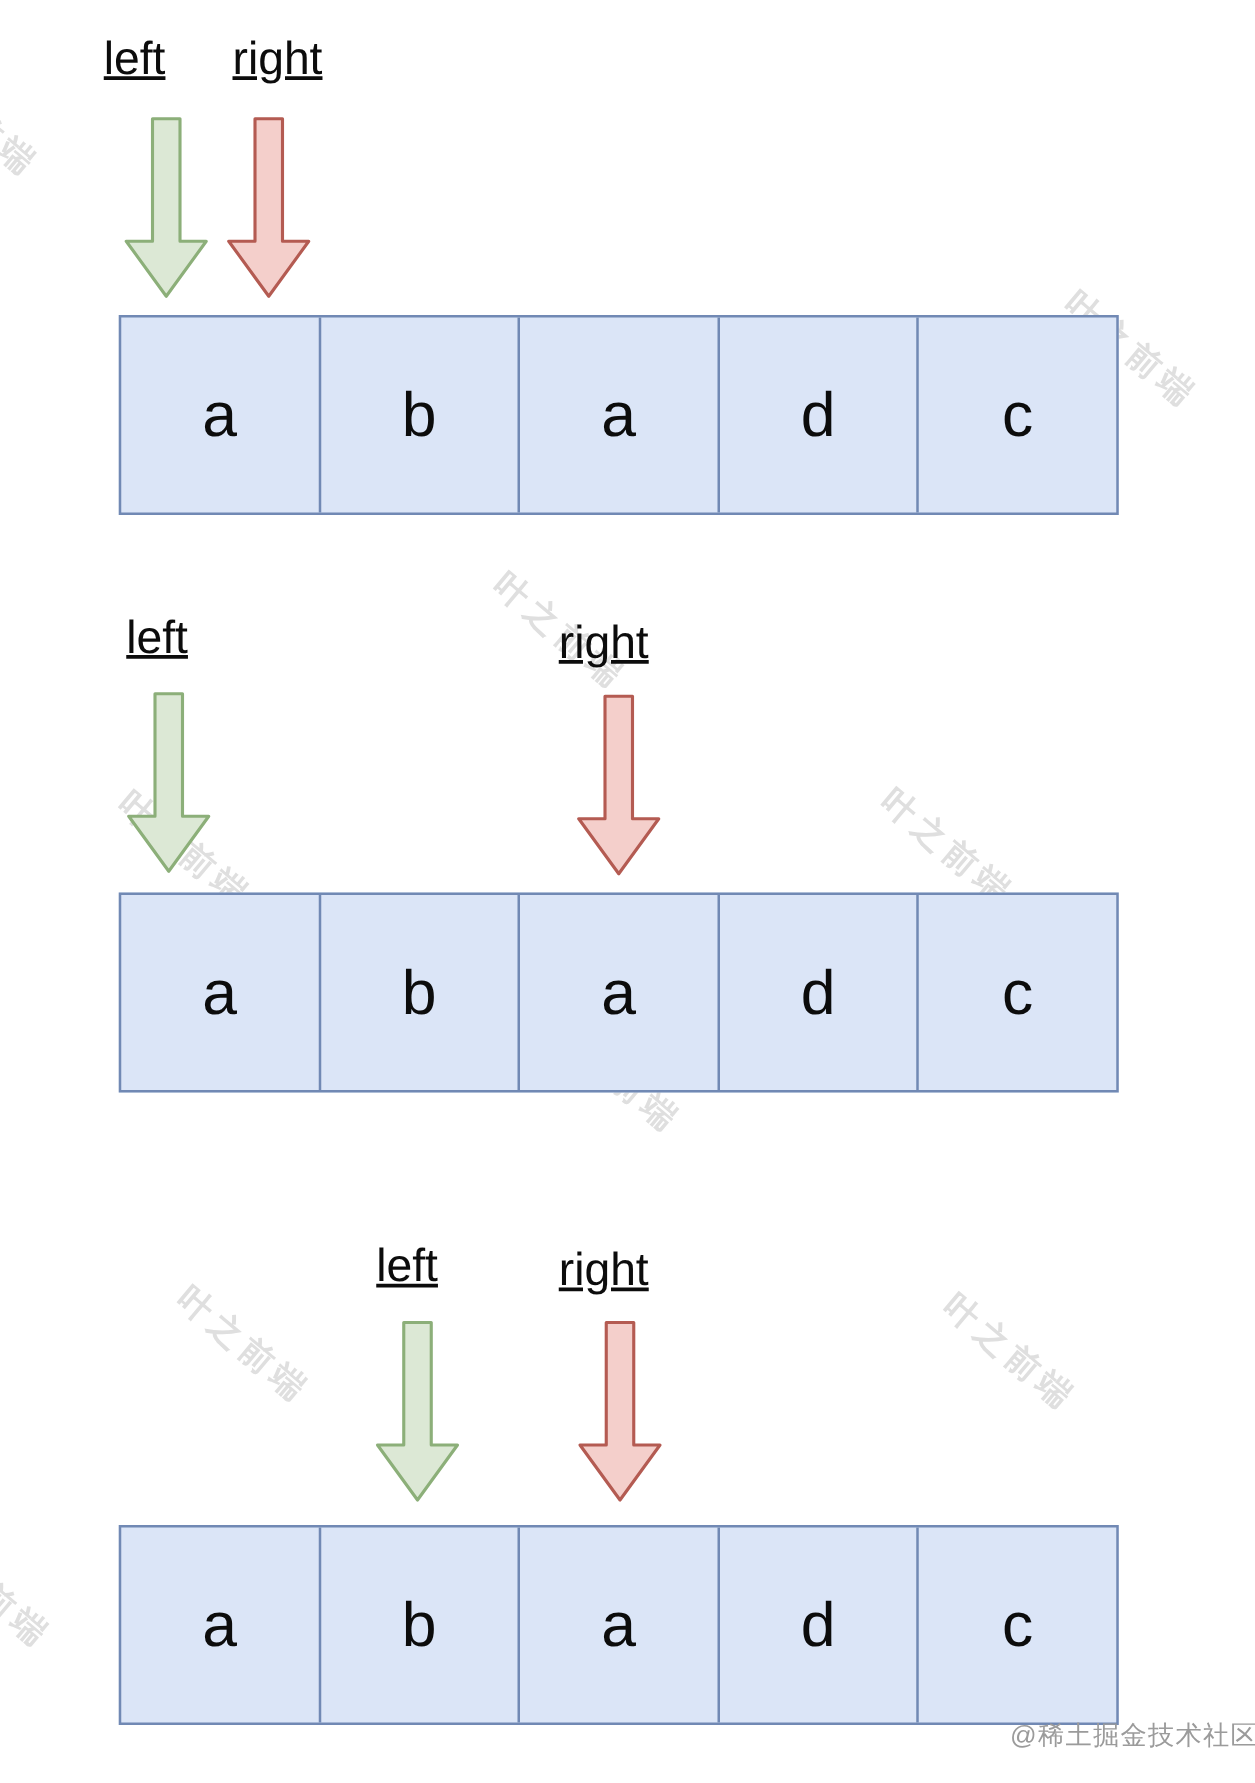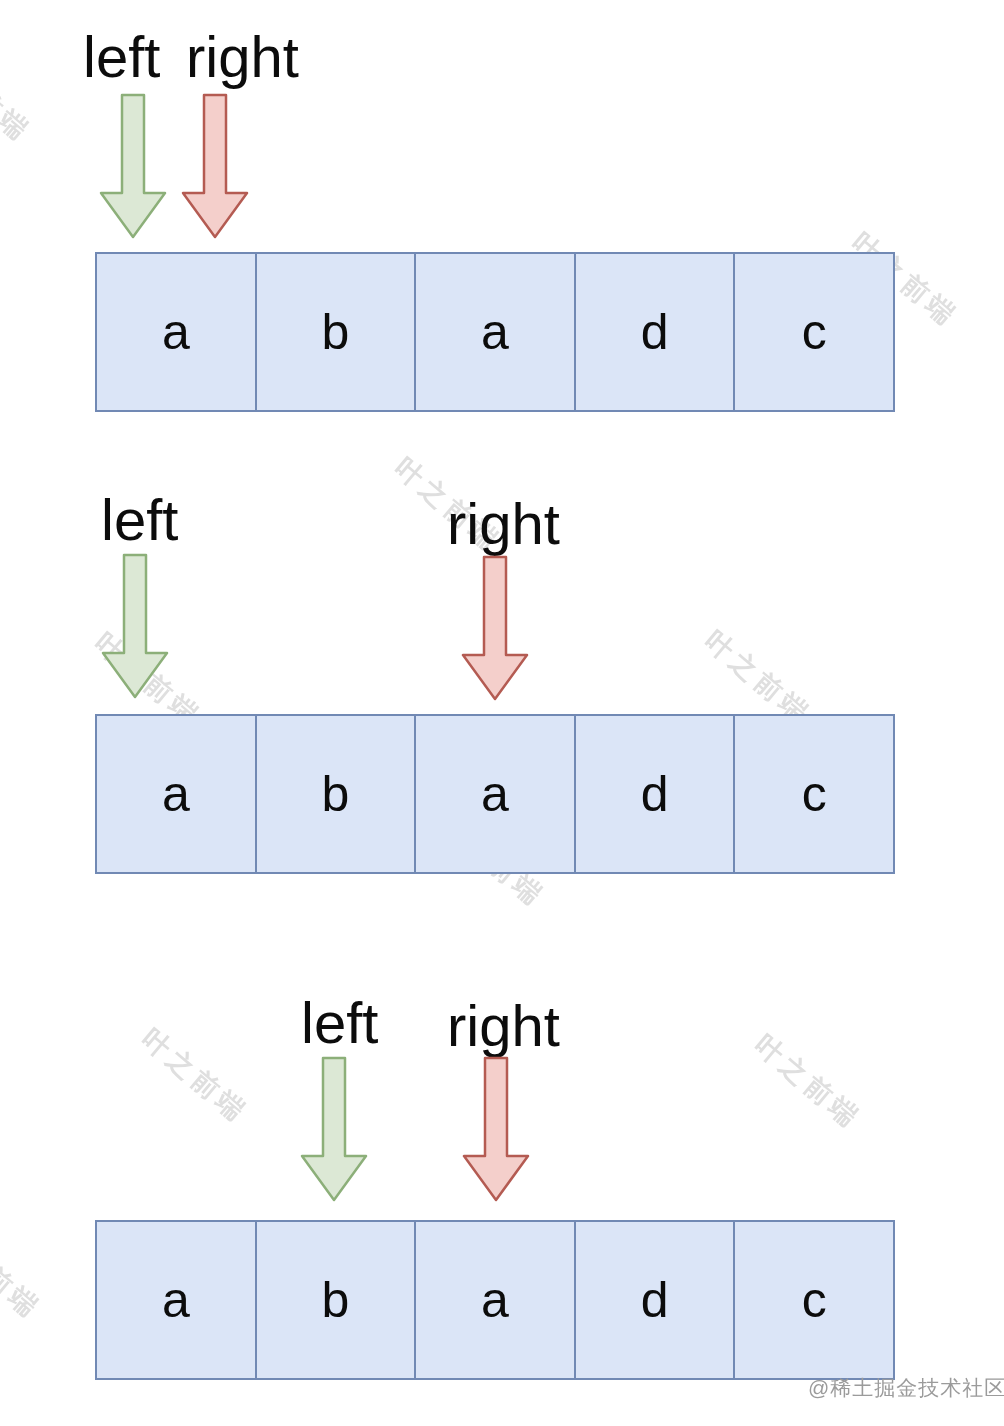--- a/index.html
+++ b/index.html
@@ -14,22 +14,22 @@
     font-family:"Liberation Sans",sans-serif;overflow:hidden;
   }
   .canvas{position:absolute;inset:0;}
   .wm{
     position:absolute;z-index:1;
     transform:translate(-50%,-50%) rotate(40deg);
     font-size:27px;font-weight:bold;letter-spacing:5px;
     color:var(--wm-color);white-space:nowrap;user-select:none;
   }
   .ptr-label{
-    position:absolute;z-index:3;font-size:58px;line-height:1;
-    color:var(--text-color);white-space:nowrap;
+    position:absolute;z-index:3;font-size:37px;line-height:1;
+    color:var(--text-color);white-space:nowrap;text-decoration:underline;
   }
   .arrow{position:absolute;z-index:3;}
   .arrow polygon{stroke-width:2.5;stroke-linejoin:round;}
   .arrow.green polygon{fill:var(--green-fill);stroke:var(--green-stroke);}
   .arrow.red polygon{fill:var(--red-fill);stroke:var(--red-stroke);}
   .arr{
     position:absolute;left:95px;width:800px;height:160px;z-index:2;
     display:flex;box-sizing:border-box;
     background:var(--cell-fill);border:2px solid var(--cell-stroke);
   }

